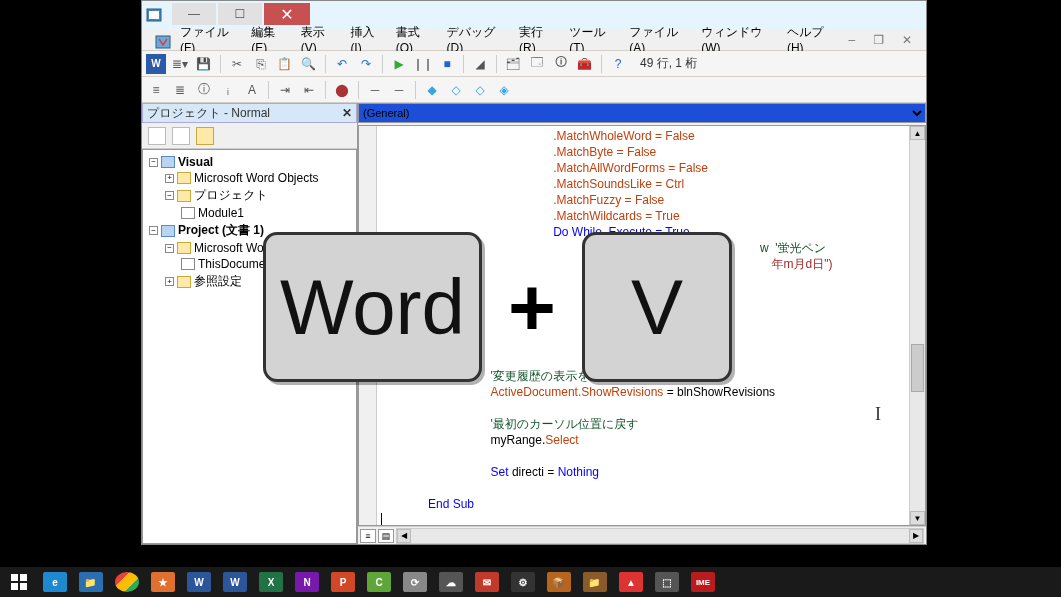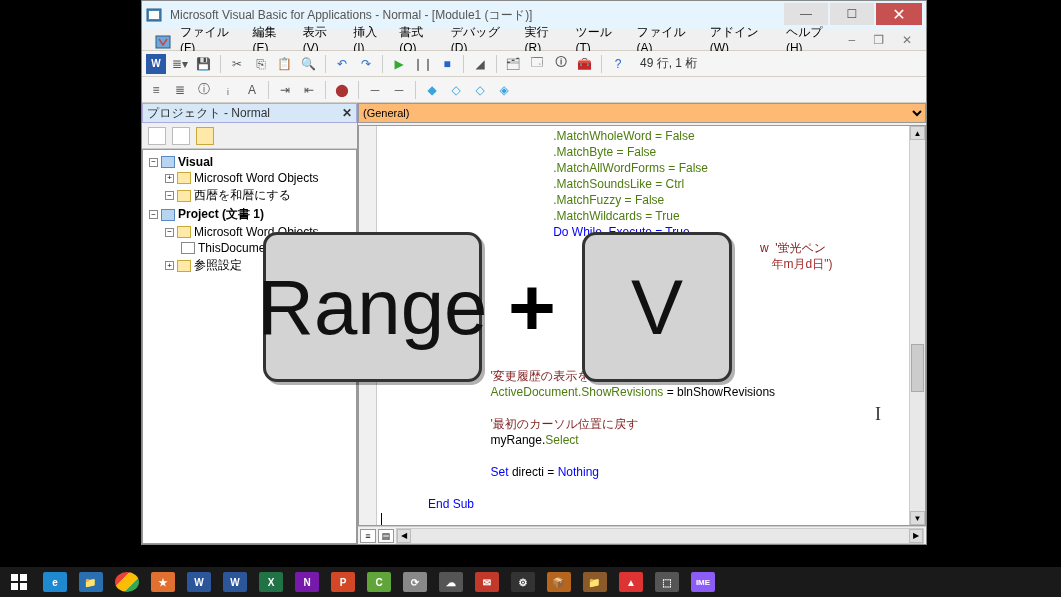--- a/index.html
+++ b/index.html
@@ -33,33 +33,33 @@
 .tn{white-space:nowrap;padding:1px 0;display:flex;align-items:center}
 .tn .pm{width:9px;height:9px;border:1px solid #888;display:inline-flex;align-items:center;justify-content:center;font-size:8px;line-height:1;margin-right:3px;background:#fff}
 .tn .ic{width:14px;height:12px;margin-right:3px;display:inline-block}
 .ic.proj{background:#b7d4f0;border:1px solid #5a8ac6}
 .ic.folder{background:#ffe9a8;border:1px solid #caa93b}
 .ic.mod{background:#fff;border:1px solid #888}
 .l1{padding-left:4px}.l2{padding-left:20px}.l3{padding-left:36px}
 .bold{font-weight:bold}
 .codepane{flex:1;display:flex;flex-direction:column;min-width:0}
 .combos{height:22px;display:flex}
-.combos select{flex:1;height:20px;border:1px solid #999;font-size:11px;background:#fdba74}
+.combos select{flex:1;height:20px;border:1px solid #999;font-size:11px;background:#1d4ed8}
 .codewrap{flex:1;position:relative;background:#fff;border:1px solid #999;display:flex;min-height:0}
 .codegutter{width:18px;background:#f0f0f0;border-right:1px solid #ccc}
 .code{flex:1;font-family:Consolas,"MS Gothic",monospace;font-size:13px;line-height:16px;padding:2px 4px;white-space:pre;overflow:hidden}
 .codebot{height:18px;background:#f0f0f0;border-top:1px solid #ccc;display:flex;align-items:center}
 .codebot .vw{width:16px;height:14px;border:1px solid #999;margin-left:2px;background:#fff;font-size:9px;display:flex;align-items:center;justify-content:center}
 .codebot .hscroll{flex:1;height:16px;background:#e8e8e8;border:1px solid #ccc;margin:0 2px;display:flex}
 .codebot .harr{width:14px;background:#ddd;border:1px solid #bbb;display:flex;align-items:center;justify-content:center;font-size:8px}
 .vscroll{width:16px;background:#e8e8e8;border-left:1px solid #ccc;display:flex;flex-direction:column}
 .vscroll .varr{height:14px;background:#ddd;border:1px solid #bbb;display:flex;align-items:center;justify-content:center;font-size:8px}
 .vscroll .track{flex:1;position:relative}
 .vscroll .thumb{position:absolute;left:1px;right:1px;top:55%;height:48px;background:#ccc;border:1px solid #aaa}
-.kw{color:#00f}.prop{color:#4d7c0f}.cmt{color:#7f1d1d}.str{color:#a52a2a}
+.kw{color:#00f}.prop{color:#c2410c}.cmt{color:#14532d}.str{color:#a52a2a}
 .cursor{border-left:1px solid #000;display:inline-block;height:14px;vertical-align:text-bottom}
 .textcur{position:absolute;right:44px;bottom:100px;font-family:serif;font-size:18px;color:#333}
 
 .keycaps{position:absolute;left:263px;top:232px;display:flex;align-items:center;gap:26px;z-index:50}
 .key{width:219px;height:150px;background:#d3d3d3;border:3px solid #333;border-radius:14px;box-shadow:3px 3px 0 rgba(0,0,0,.3);display:flex;align-items:center;justify-content:center;font-size:78px;font-family:Arial,sans-serif;color:#111}
 .key.v{width:150px}
 .plus{font-size:82px;font-weight:bold;color:#000;font-family:Arial}
 
 .taskbar{position:absolute;left:0;bottom:0;width:1061px;height:30px;background:#1a1a1a;display:flex;align-items:center;padding-left:4px;gap:6px}
 .taskbar .tb-ico{width:30px;height:24px;display:flex;align-items:center;justify-content:center;color:#fff;font-size:11px}
@@ -69,21 +69,20 @@
 <body>
 
 <div class="win">
   <div class="titlebar">
     <span class="ticon">
       <svg width="16" height="16" viewBox="0 0 16 16">
           <rect x="1" y="2" width="14" height="12" fill="#4a86b8" stroke="#2a5a88"></rect>
           <rect x="3" y="4" width="10" height="8" fill="#fff"></rect>
         </svg>
     </span>
-    <span class="ttext">Microsoft Visual Basic for Applications - Normal - [Module1 (コード)]</span>
     <div class="winbtns">
       <div class="min">—</div>
       <div class="max">☐</div>
       <div class="close">✕</div>
     </div>
   </div>
 
   <div class="menubar">
     <span class="micon">
       <svg width="18" height="18" viewBox="0 0 18 18">
@@ -93,21 +92,21 @@
     </span>
     <span>ファイル(F)</span>
     <span>編集(E)</span>
     <span>表示(V)</span>
     <span>挿入(I)</span>
     <span>書式(O)</span>
     <span>デバッグ(D)</span>
     <span>実行(R)</span>
     <span>ツール(T)</span>
     <span>ファイル(A)</span>
-    <span>アドイン(W)</span>
+    <span>ウィンドウ(W)</span>
     <span>ヘルプ(H)</span>
     <div class="mdi">
       <span>–</span>
       <span>❐</span>
       <span>✕</span>
     </div>
   </div>
 
   <div class="toolbar">
     <div class="tb" style="background:#2a5aa8;color:#fff;font-weight:bold;font-size:10px">W</div>
@@ -176,21 +175,25 @@
             <span class="bold">Visual</span>
           </div>
         <div class="tn l2">
             <span class="pm">+</span>
             <span class="ic folder"></span>
             <span>Microsoft Word Objects</span>
           </div>
         <div class="tn l2">
             <span class="pm">−</span>
             <span class="ic folder"></span>
-            <span>西暦を和暦にする</span>
+            <span>プロジェクト</span>
+          </div>
+        <div class="tn l3">
+            <span class="ic mod"></span>
+            <span>Module1</span>
           </div>
         <div class="tn l1">
             <span class="pm">−</span>
             <span class="ic proj"></span>
             <span class="bold">Project (文書 1)</span>
           </div>
         <div class="tn l2">
             <span class="pm">−</span>
             <span class="ic folder"></span>
             <span>Microsoft Word Objects</span>
@@ -254,21 +257,21 @@
           <div class="harr">◀</div>
           <div style="flex:1"></div>
           <div class="harr">▶</div>
         </div>
       </div>
     </div>
   </div>
 </div>
 
 <div class="keycaps">
-  <div class="key">Range</div>
+  <div class="key">Word</div>
   <div class="plus">+</div>
   <div class="key v">V</div>
 </div>
 
 <div class="taskbar">
   <div class="tb-ico">
       <svg width="16" height="16" viewBox="0 0 16 16">
         <rect x="0" y="0" width="7" height="7" fill="#fff"></rect>
         <rect x="9" y="0" width="7" height="7" fill="#fff"></rect>
         <rect x="0" y="9" width="7" height="7" fill="#fff"></rect>
@@ -323,15 +326,15 @@
   <div class="tb-ico">
       <div class="tib" style="background:#8b5a2b">📁</div>
     </div>
   <div class="tb-ico">
       <div class="tib" style="background:#d33">▲</div>
     </div>
   <div class="tb-ico">
       <div class="tib" style="background:#555">⬚</div>
     </div>
   <div class="tb-ico">
-      <div class="tib" style="background:#8b5cf6;font-size:8px">IME</div>
+      <div class="tib" style="background:#b91c1c;font-size:8px">IME</div>
     </div>
 </div>
 
 </body></html>

